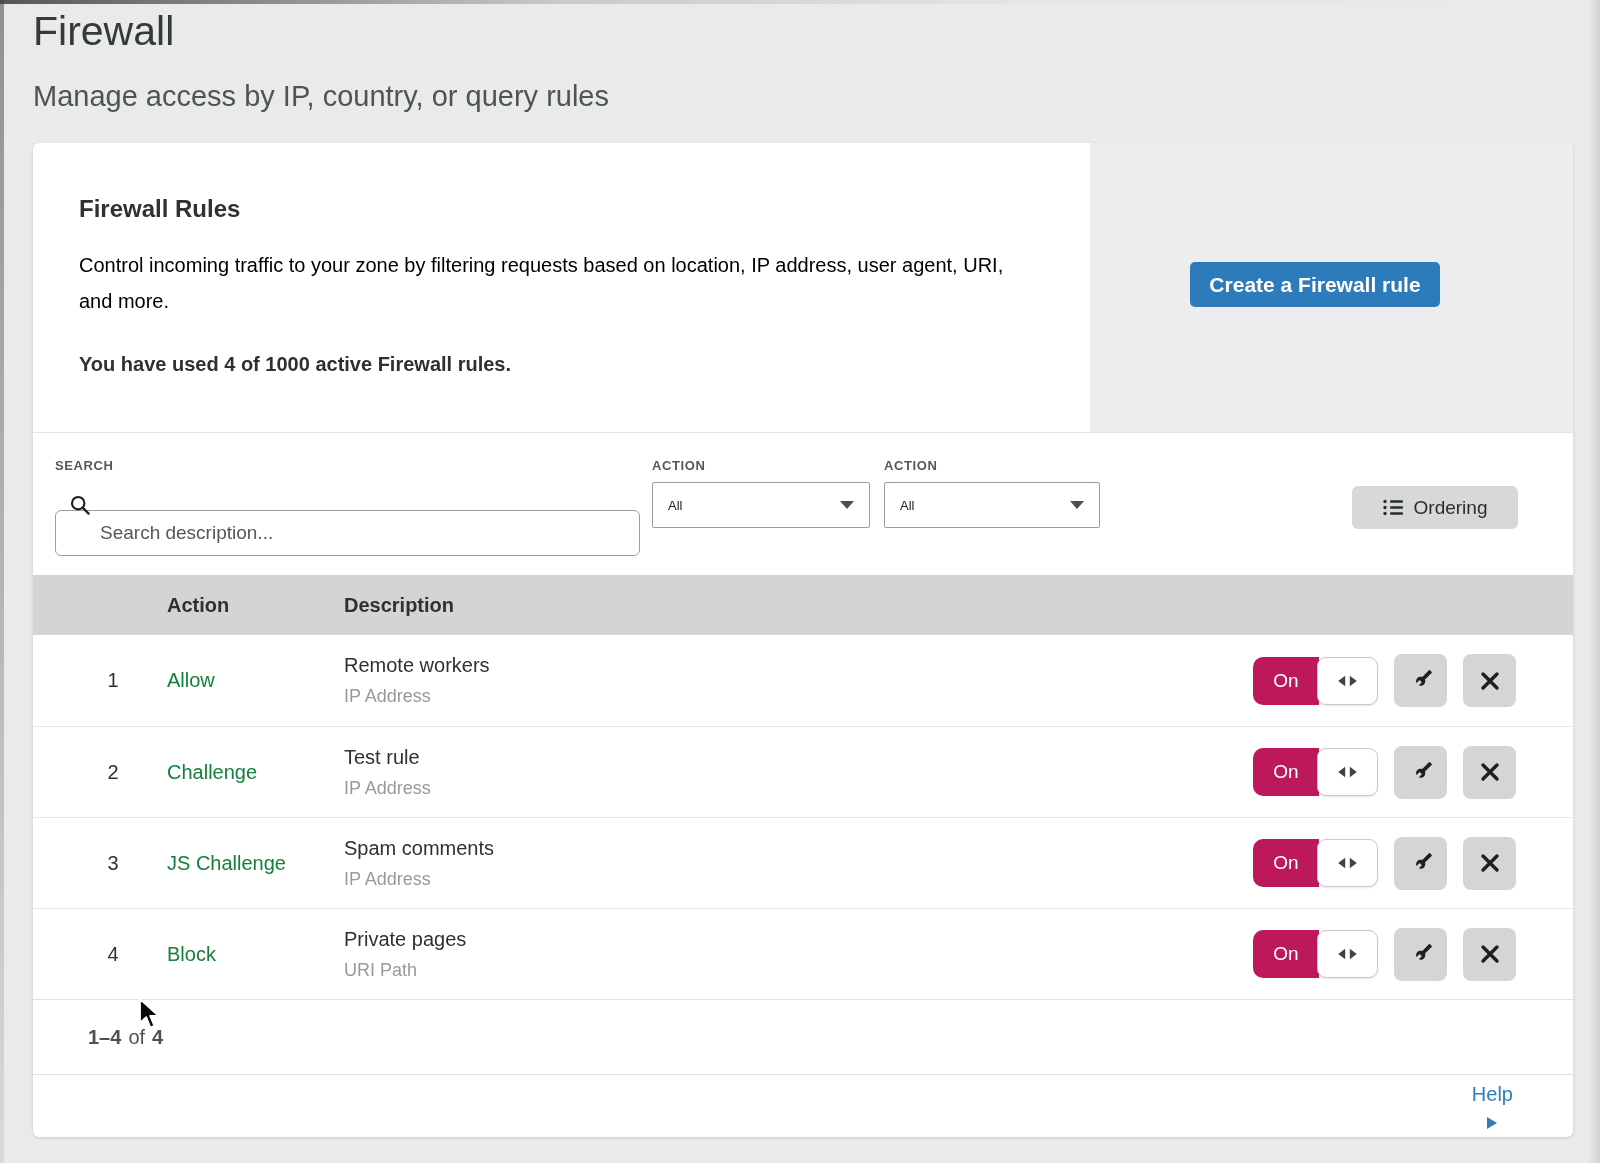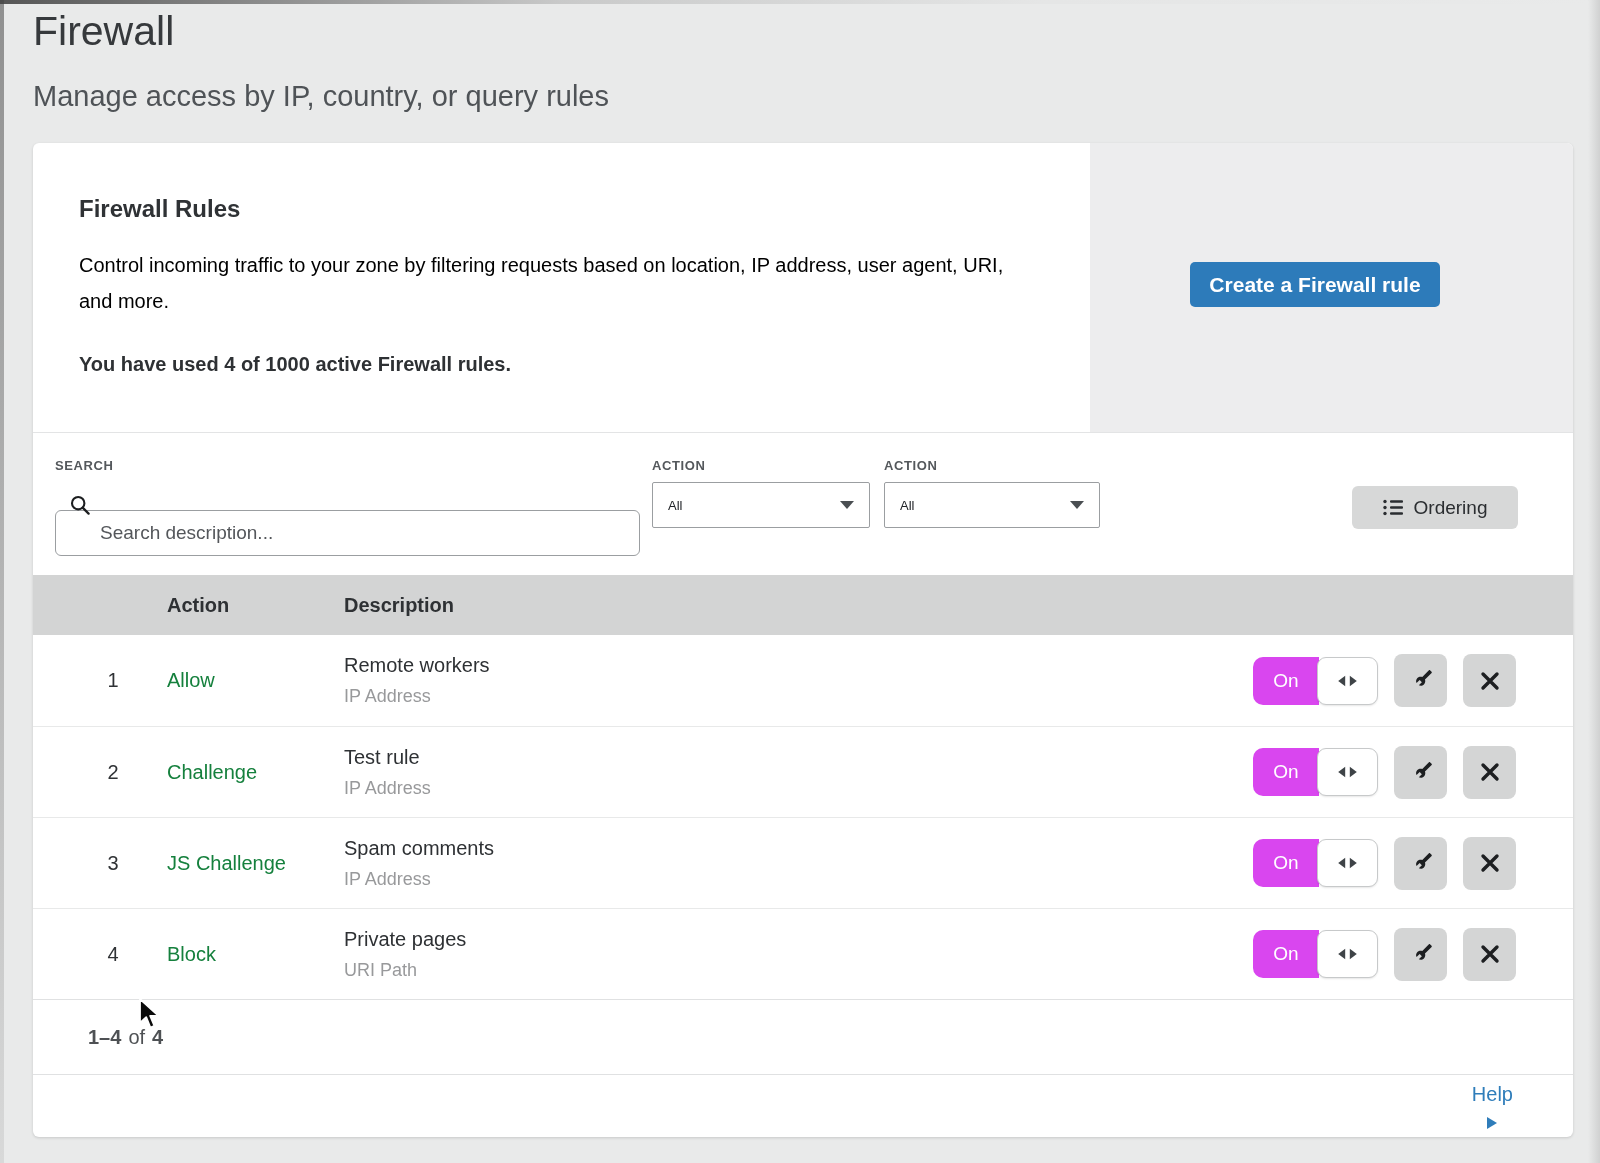--- a/index.html
+++ b/index.html
@@ -74,21 +74,21 @@
   .cell-desc { flex:1; }
   .rule-row { height:91px; display:flex; align-items:center; padding-left:60px; background:#fff; }
   .rule-row + .rule-row { border-top:1px solid #e8e9e9; }
   .rule-num { width:40px; text-align:center; font-size:20px; color:#2f3235; }
   .rule-action { width:211px; padding-left:34px; font-size:20px; color:#15803d; }
   .rule-desc { flex:1; }
   .rule-desc .title { font-size:20px; color:#2e3134; margin-bottom:9px; }
   .rule-desc .match { font-size:18px; color:#98999b; }
   .controls { margin-left:auto; display:flex; align-items:center; gap:16px; padding-right:57px; }
   .toggle { width:125px; height:48px; display:flex; cursor:pointer; }
-  .toggle-on { width:66px; background:#d946ef; border-radius:10px 0 0 10px; color:#fff;
+  .toggle-on { width:66px; background:#be185d; border-radius:10px 0 0 10px; color:#fff;
     display:flex; align-items:center; justify-content:center; font-size:19px; }
   .toggle-knob { width:61px; background:#fff; border:1px solid #c7c9ca; border-radius:9px;
     margin-left:-2px; display:flex; align-items:center; justify-content:center;
     box-shadow:0 1px 2px rgba(0,0,0,.10); }
   .icon-btn { width:53px; height:53px; border-radius:8px; background:#d4d5d5; border:none;
     display:flex; align-items:center; justify-content:center; cursor:pointer; }
 
   
   .pagination { height:75px; display:flex; align-items:center; padding-left:55px;
     border-top:1px solid #e0e1e2; font-size:20px; color:#4e5154; }

